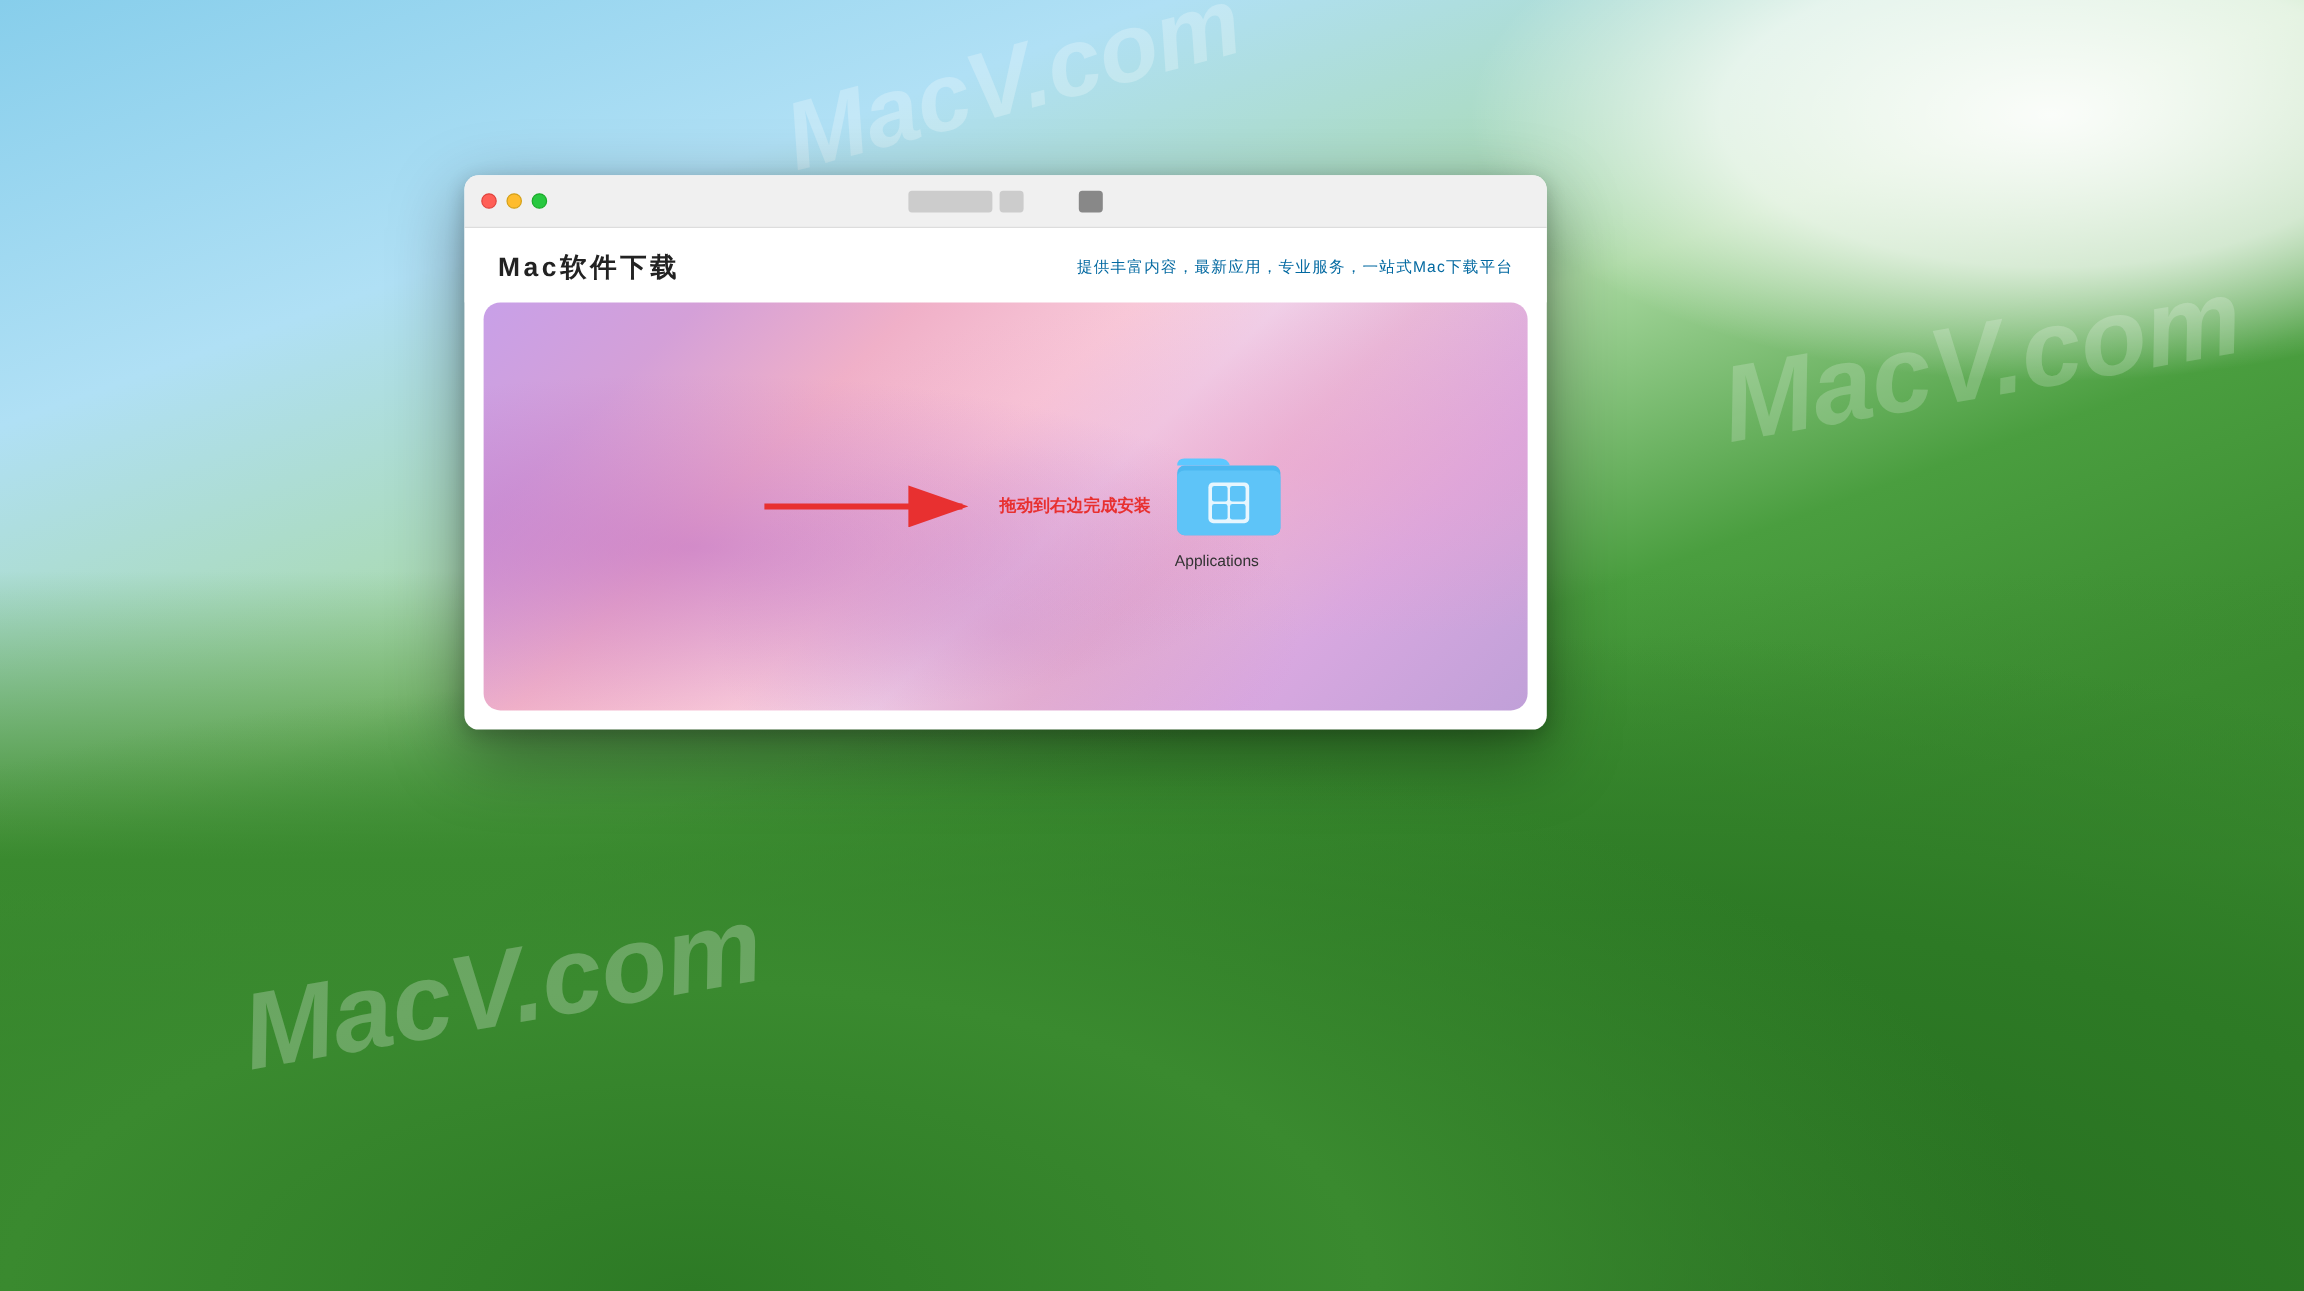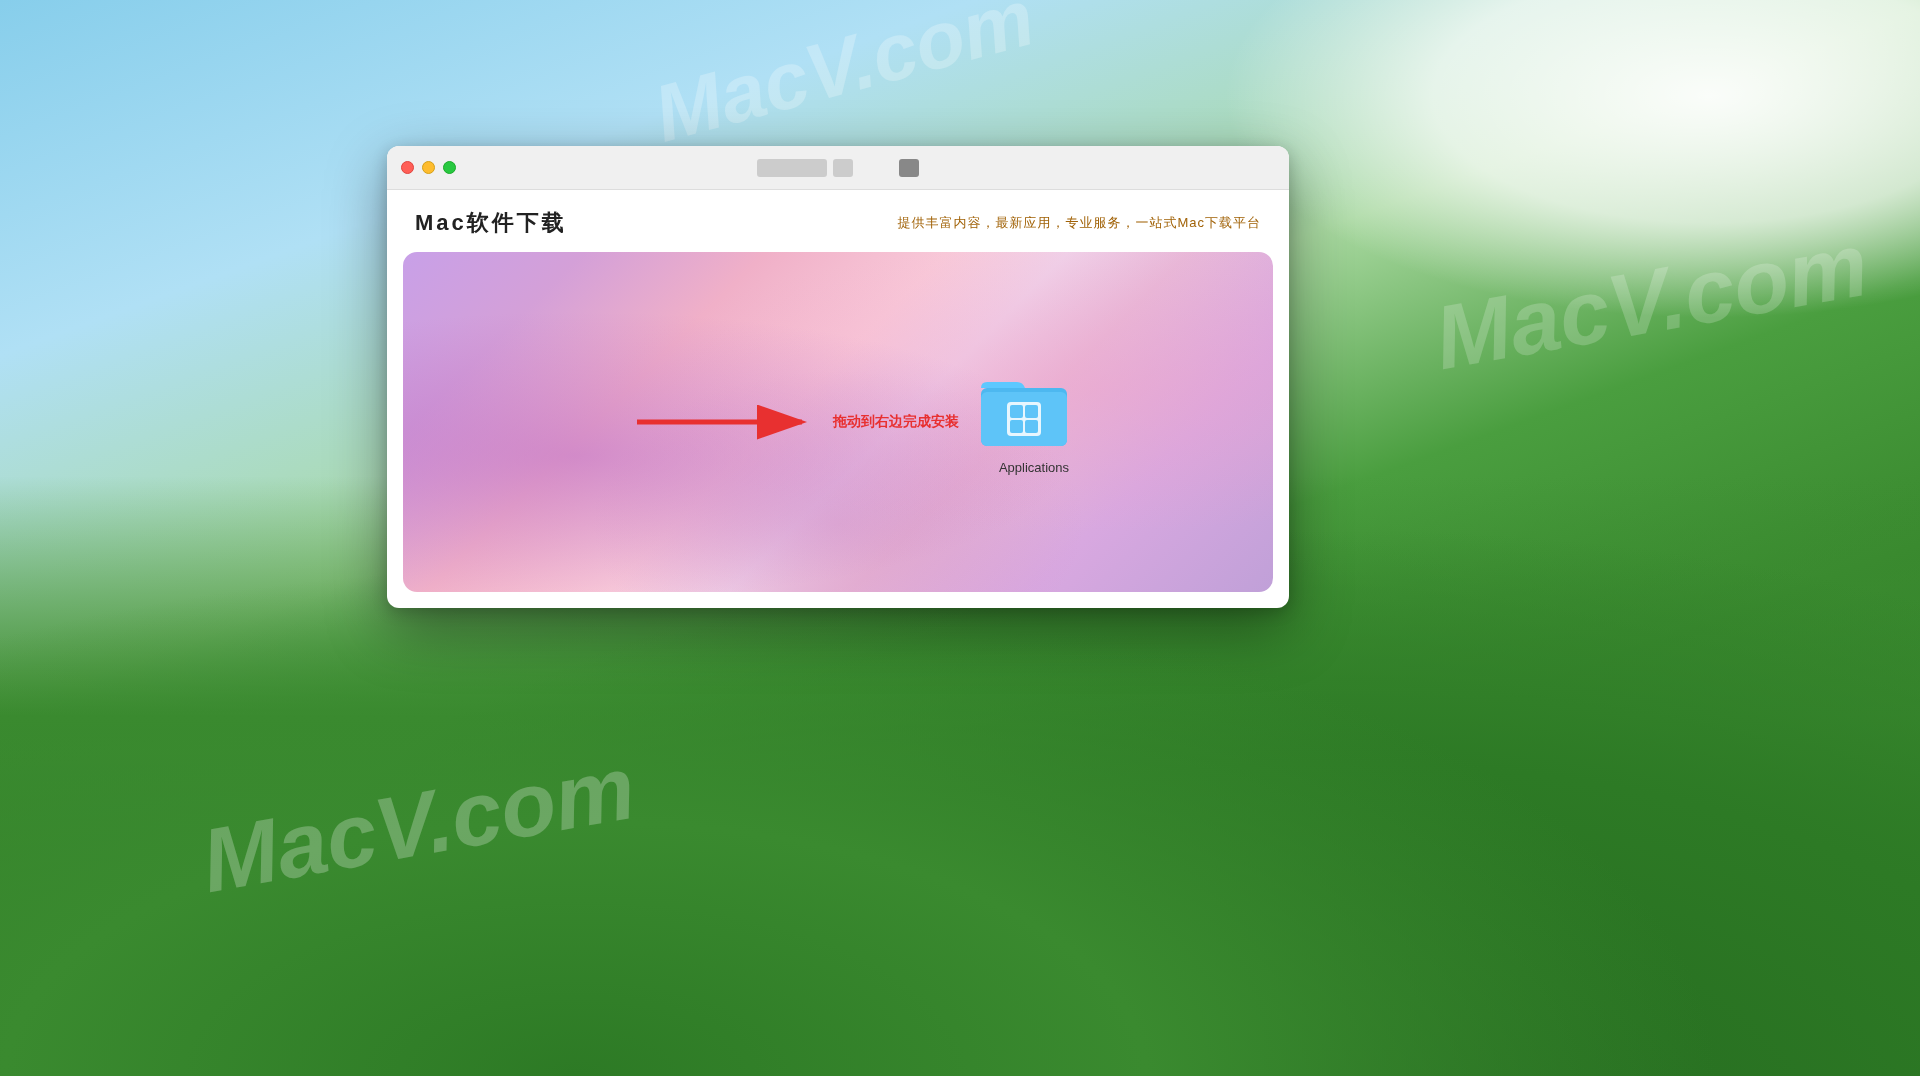--- a/index.html
+++ b/index.html
@@ -140,21 +140,21 @@
 
     .window-title {
       font-size: 22px;
       font-weight: 700;
       color: #222;
       letter-spacing: 3px;
     }
 
     .window-subtitle {
       font-size: 13px;
-      color: #a16207;
+      color: #0369a1;
       letter-spacing: 1px;
     }
 
     
     .install-area {
       margin: 0 16px 16px 16px;
       border-radius: 14px;
       overflow: hidden;
       height: 340px;
       position: relative;
@@ -229,21 +229,21 @@
       font-size: 14px;
       color: #e83030;
       font-weight: 600;
       white-space: nowrap;
     }
 
     
     .applications-wrapper {
       display: flex;
       flex-direction: column;
-      align-items: flex-end;
+      align-items: flex-start;
       gap: 10px;
     }
 
     .folder-icon {
       width: 90px;
       height: 80px;
     }
 
     .applications-label {
       font-size: 13px;

